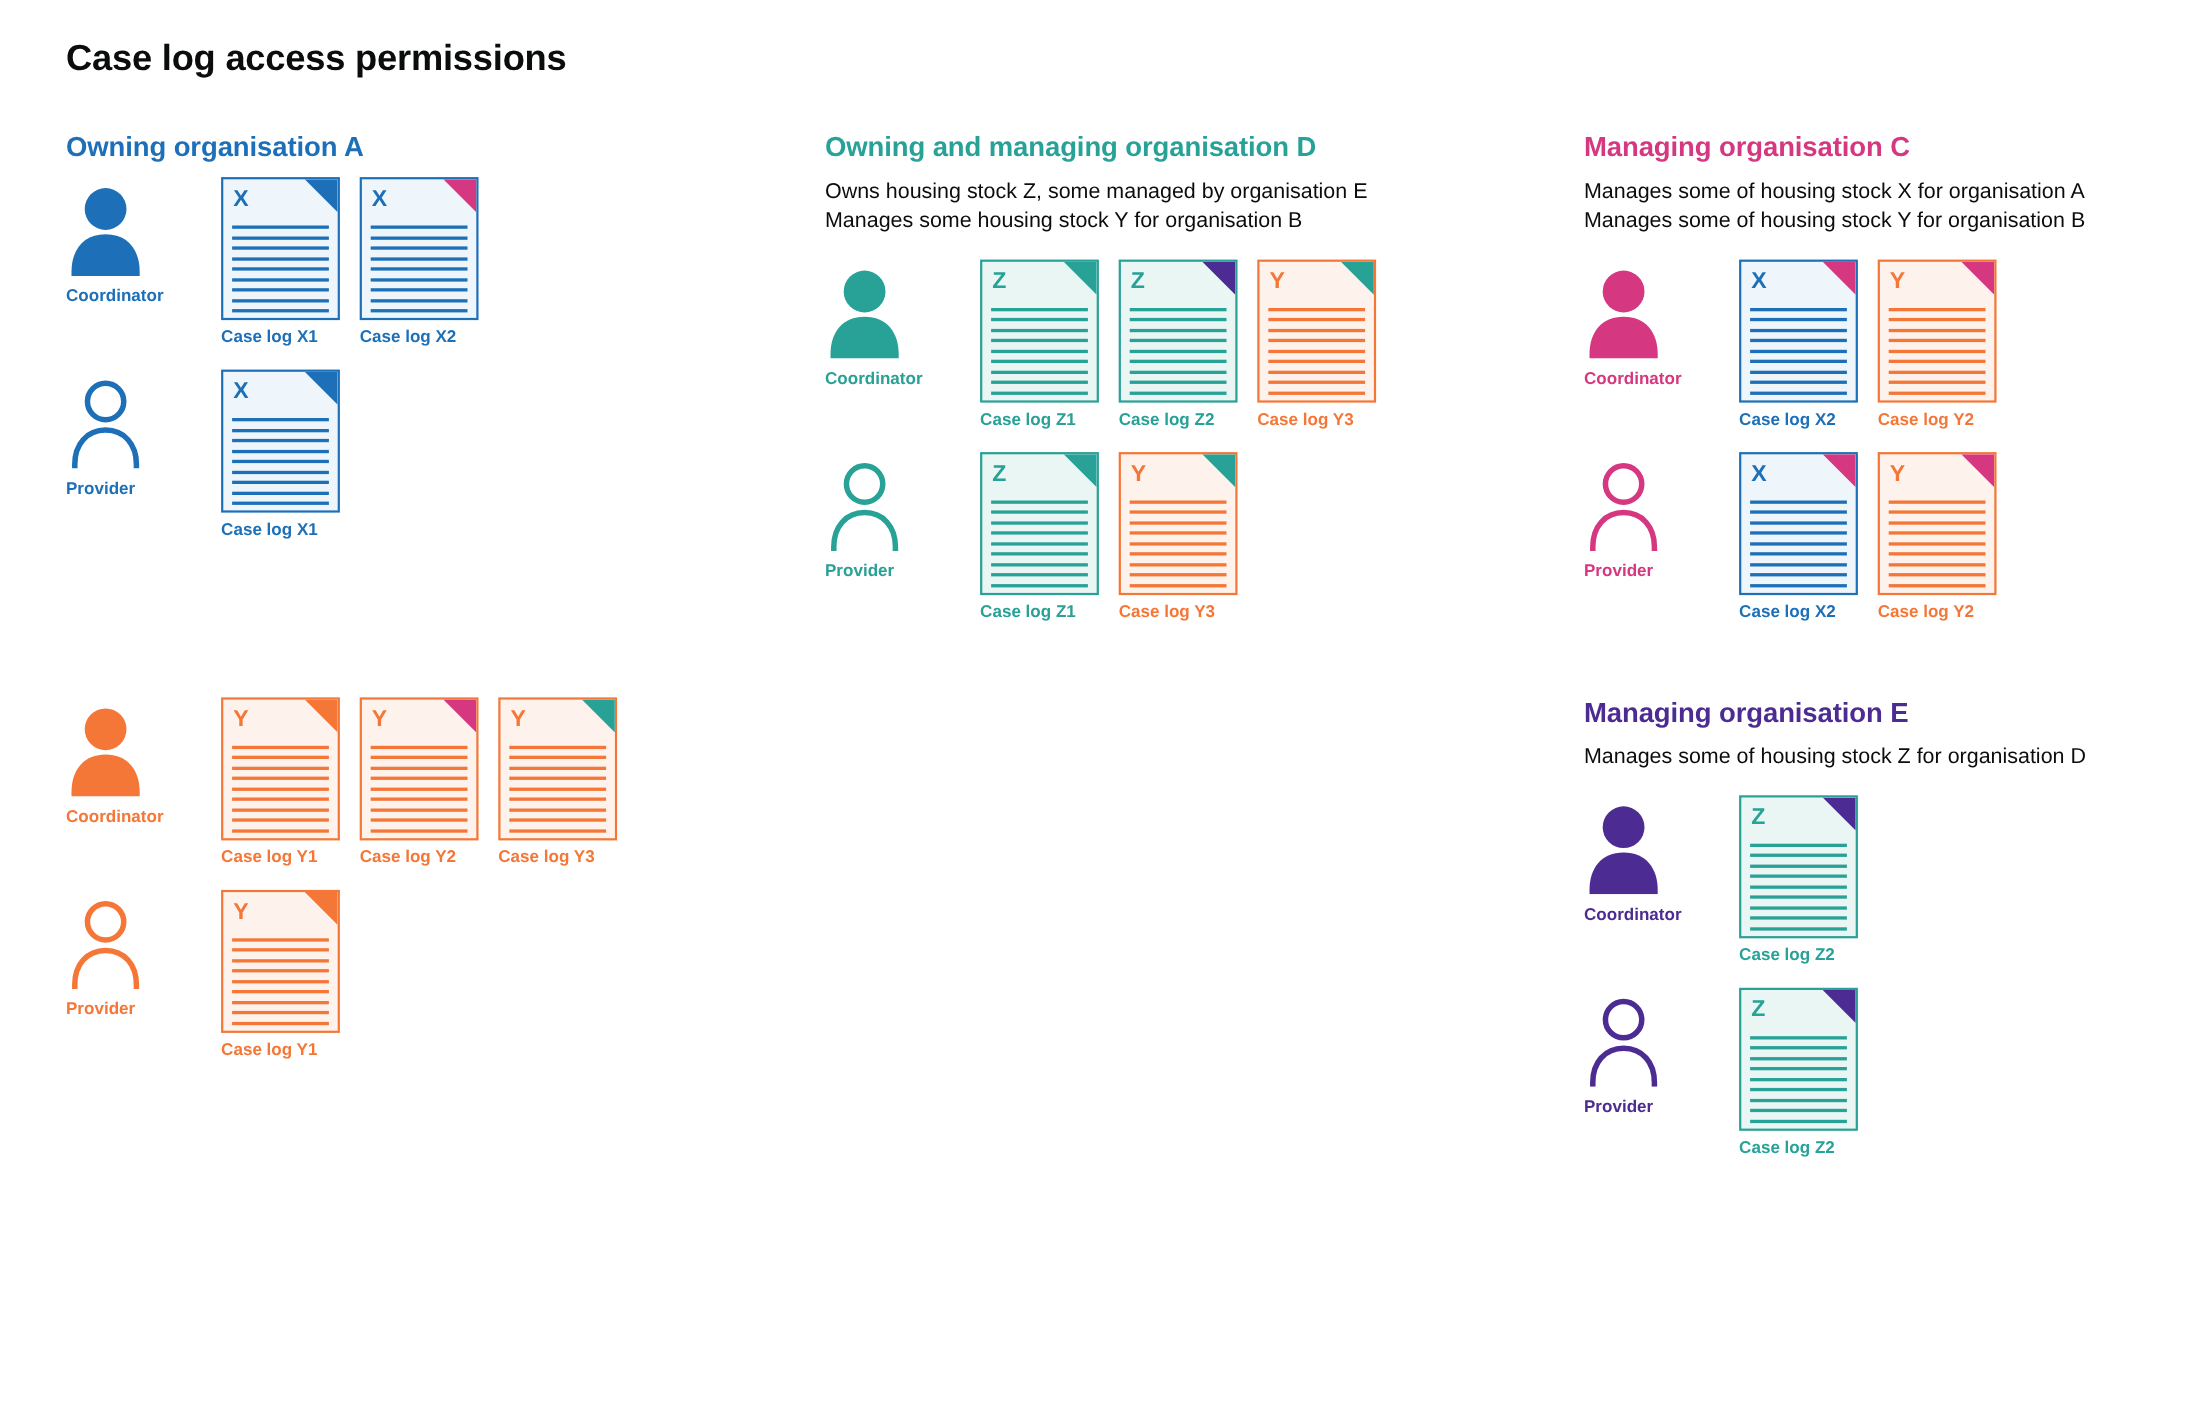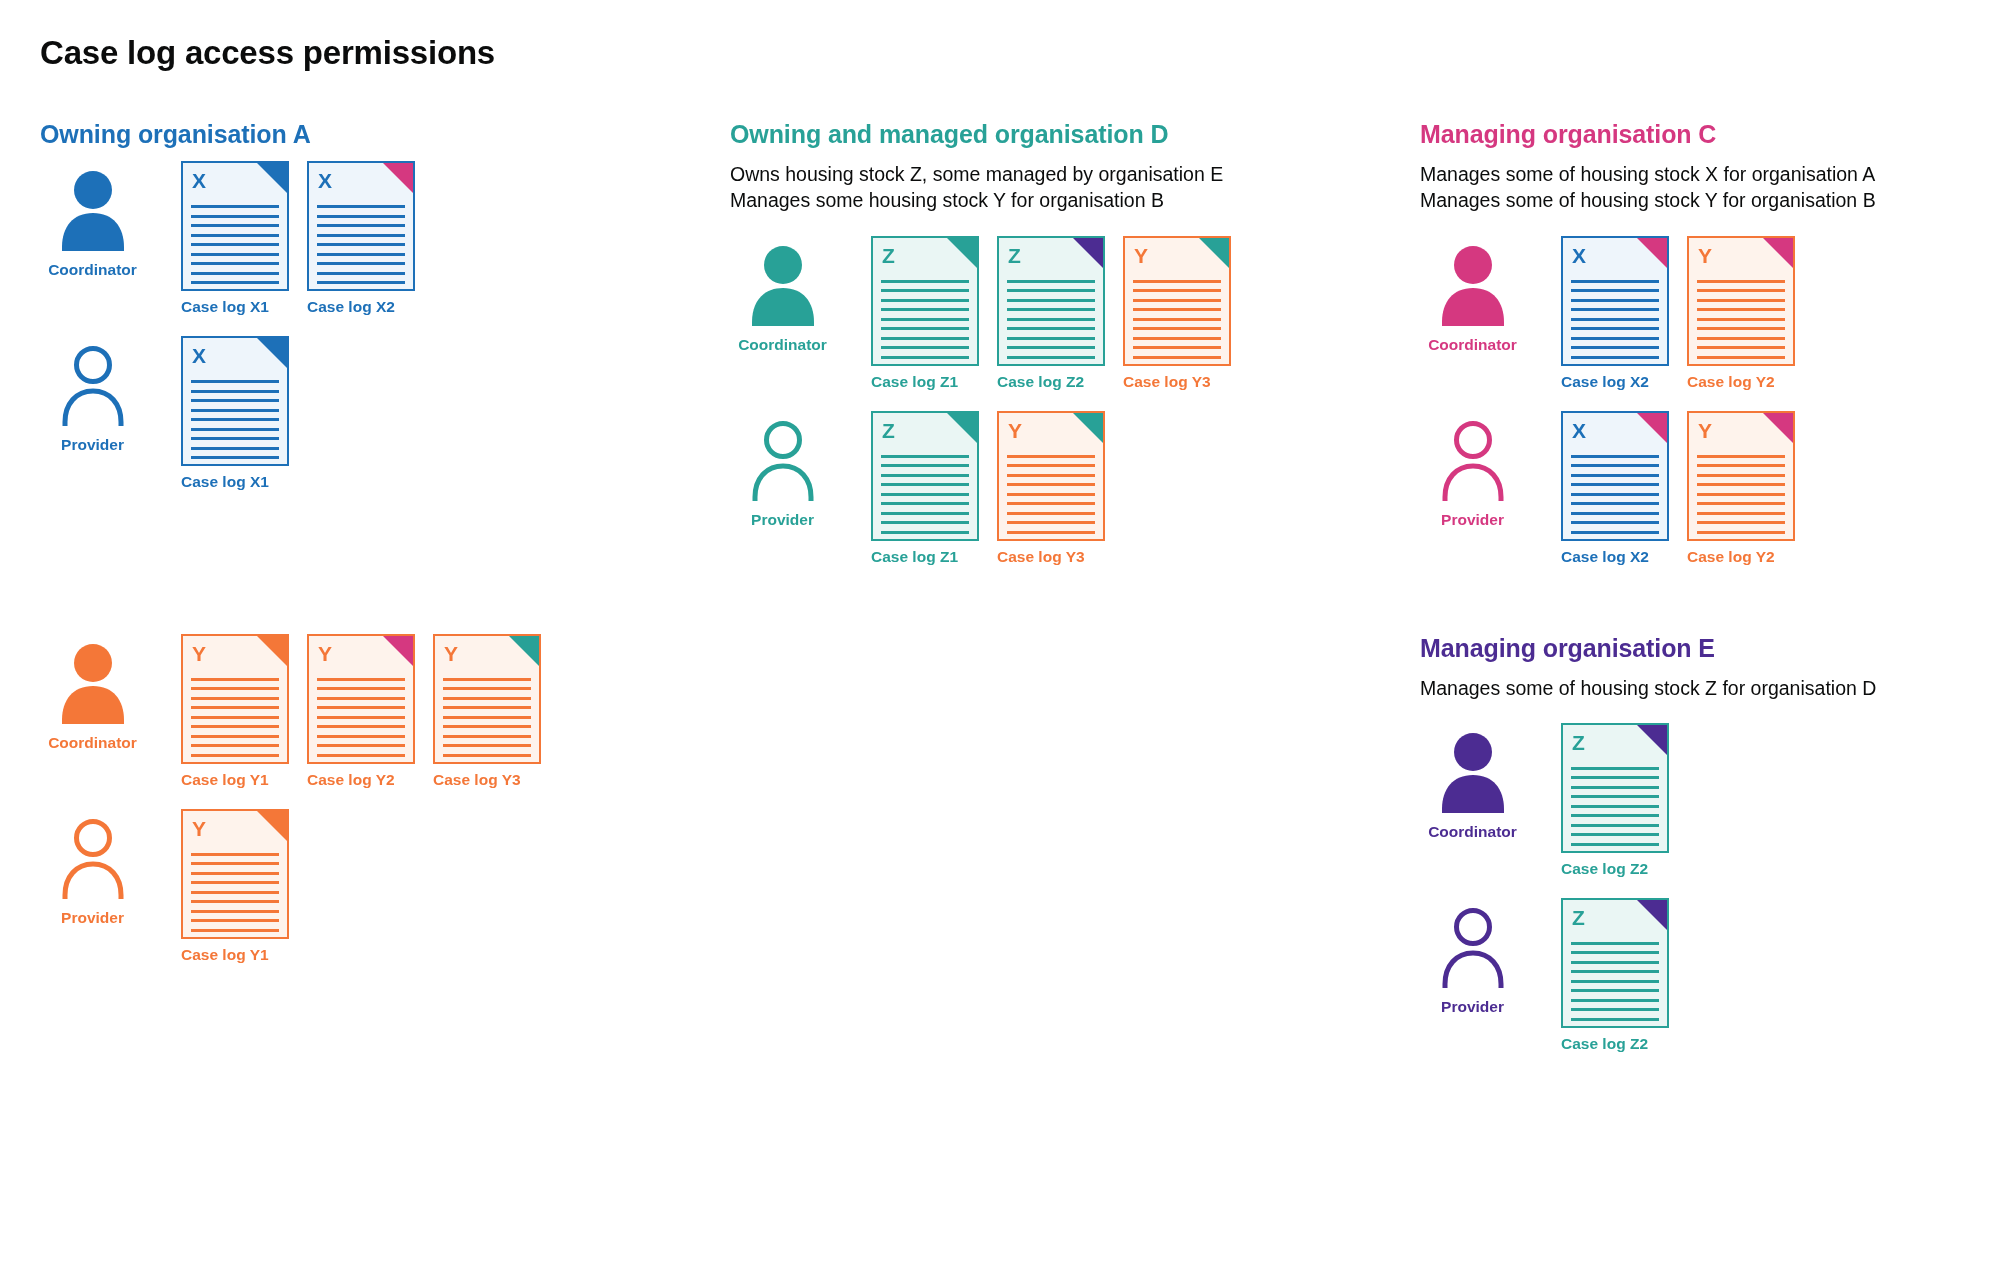--- a/index.html
+++ b/index.html
@@ -12,20 +12,21 @@
     height: 1280px;
     font-family: "Liberation Sans", sans-serif;
     color: #0b0c0c;
     overflow: hidden;
   }
   #page {
     position: relative;
     width: 1745px;
     height: 1280px;
     padding: 0;
+    margin-left: 20px;
   }
   .page-title {
     position: absolute;
     left: 40px;
     top: 34px;
     font-size: 33px;
     font-weight: bold;
     letter-spacing: -0.2px;
     color: #0b0c0c;
   }
@@ -62,21 +63,21 @@
     flex-direction: row;
     align-items: flex-start;
     margin-bottom: 20px;
     min-height: 150px;
   }
   .person-block {
     width: 105px;
     flex: 0 0 105px;
     display: flex;
     flex-direction: column;
-    align-items: center;
+    align-items: flex-start;
     padding-top: 8px;
   }
   .person-icon {
     width: 72px;
     height: 82px;
     position: relative;
   }
   .person-icon svg { display: block; }
   .person-label {
     margin-top: 10px;
@@ -222,21 +223,21 @@
                     <span style="background: rgb(29, 112, 184);"></span>
                     <span style="background: rgb(29, 112, 184);"></span>
                   </div>
                 </div>
                 <div class="doc-caption" style="color: rgb(29, 112, 184);">Case log X1</div>
               </div>
             </div>
           </div>
         </div>
         <div class="col">
-          <div class="org-title" style="color: rgb(40, 161, 151);">Owning and managed organisation D</div>
+          <div class="org-title" style="color: rgb(40, 161, 151);">Owning and managing organisation D</div>
           <div class="org-desc">Owns housing stock Z, some managed by organisation E
 Manages some housing stock Y for organisation B</div>
           <div class="role-row">
             <div class="person-block">
               <div class="person-icon">
                 <svg width="72" height="82" viewBox="0 0 72 82" xmlns="http://www.w3.org/2000/svg">
                   <circle cx="36" cy="21" r="19" fill="#28a197"></circle>
                   <path d="M36 44 C16 44 5 58 5 78 L5 82 L67 82 L67 78 C67 58 56 44 36 44 Z" fill="#28a197"></path>
                 </svg>
               </div>

